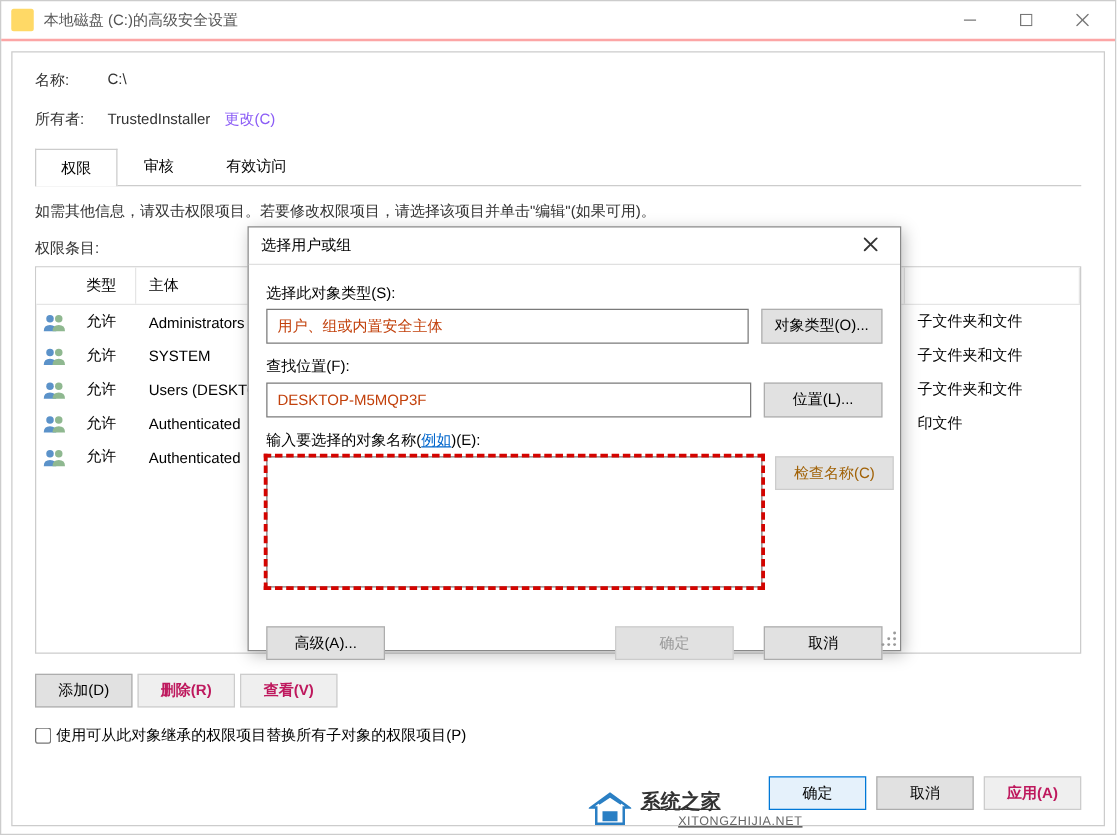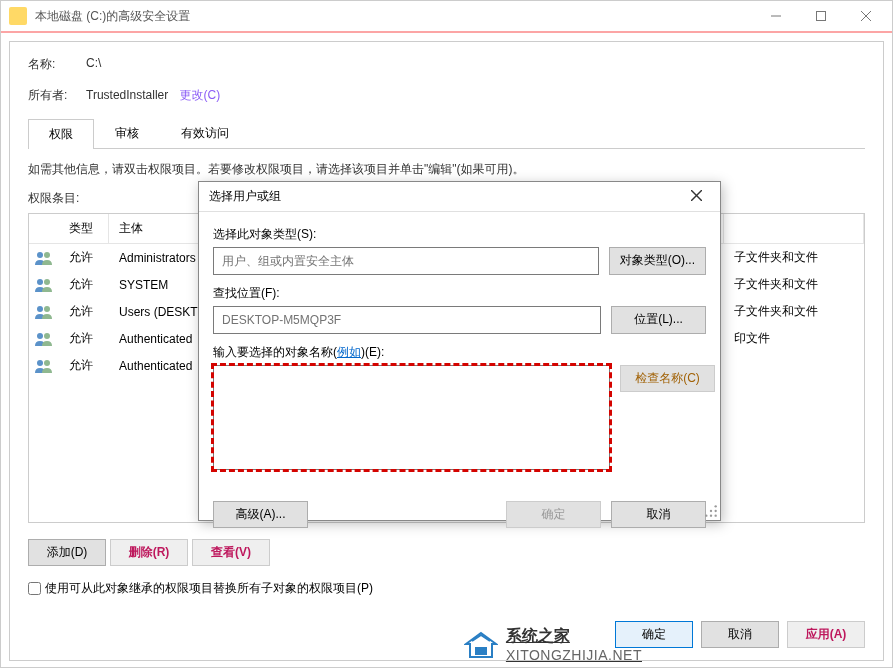--- a/index.html
+++ b/index.html
@@ -54,40 +54,40 @@
 
     
     .dialog { position: absolute; left: 197px; top: 180px; width: 523px; height: 340px; background: #fff; border: 1px solid #888; box-shadow: 2px 3px 12px rgba(0,0,0,.25); z-index: 10; }
     .dialog-titlebar { display: flex; align-items: center; height: 30px; padding: 0 10px; border-bottom: 1px solid #e0e0e0; }
     .dialog-titlebar .title { flex: 1; }
     .dialog-close { width: 28px; text-align: center; color: #333; cursor: pointer; }
     .dialog-body { padding: 10px 14px; }
 
     .dlg-label { margin-top: 4px; margin-bottom: 4px; }
     .dlg-row { display:flex; gap: 10px; margin-bottom: 10px; }
-    .dlg-input { flex:1; border: 1px solid #7a7a7a; padding: 5px 8px; background: #fff; color: #737373; height: 28px; }
+    .dlg-input { flex:1; border: 1px solid #7a7a7a; padding: 5px 8px; background: #fff; color: #c2410c; height: 28px; }
     .dlg-btn { background: #e1e1e1; border: 1px solid #adadad; padding: 4px 10px; min-width: 95px; text-align: center; cursor: pointer; }
 
     .dlg-textarea-wrap { position: relative; }
     .dlg-textarea { width: 397px; height: 105px; border: 1px solid #7a7a7a; resize: none; padding: 6px; }
     .red-dash { position: absolute; left: -2px; top: -2px; width: 401px; height: 109px; border: 3px dashed #d40400; pointer-events: none; }
 
     .dlg-right-col { width: 95px; }
 
-    .dialog-footer { display:flex; gap: 10px; justify-content: flex-start; padding: 8px 14px; align-items:center; }
+    .dialog-footer { display:flex; gap: 24px; justify-content: flex-start; padding: 8px 14px; align-items:center; }
     .dialog-footer .spacer { flex:1; }
     .resize-grip { position:absolute; right:2px; bottom:2px; width:14px; height:14px; color:#999; }
 
     .dlg-link { color: #0066cc; text-decoration: underline; cursor: pointer; }
 
     
     .watermark { position: absolute; right: 250px; bottom: 4px; display:flex; align-items:center; gap:8px; color:#333; z-index:5;text-decoration:underline;}
     .watermark .logo { width:34px; height:28px; }
     .watermark .big { font-size: 16px; font-weight: bold; }
-    .watermark .small { font-size: 14px; color:#666; letter-spacing:.5px;}
+    .watermark .small { font-size: 10px; color:#666; letter-spacing:.5px;margin-left:30px;}
   </style>
 </head>
 <body>
 
 <div class="main-window">
   <div class="titlebar">
     <span class="icon"></span>
     <span class="title">本地磁盘 (C:)的高级安全设置</span>
     <div class="win-controls">
       <div class="win-btn">

